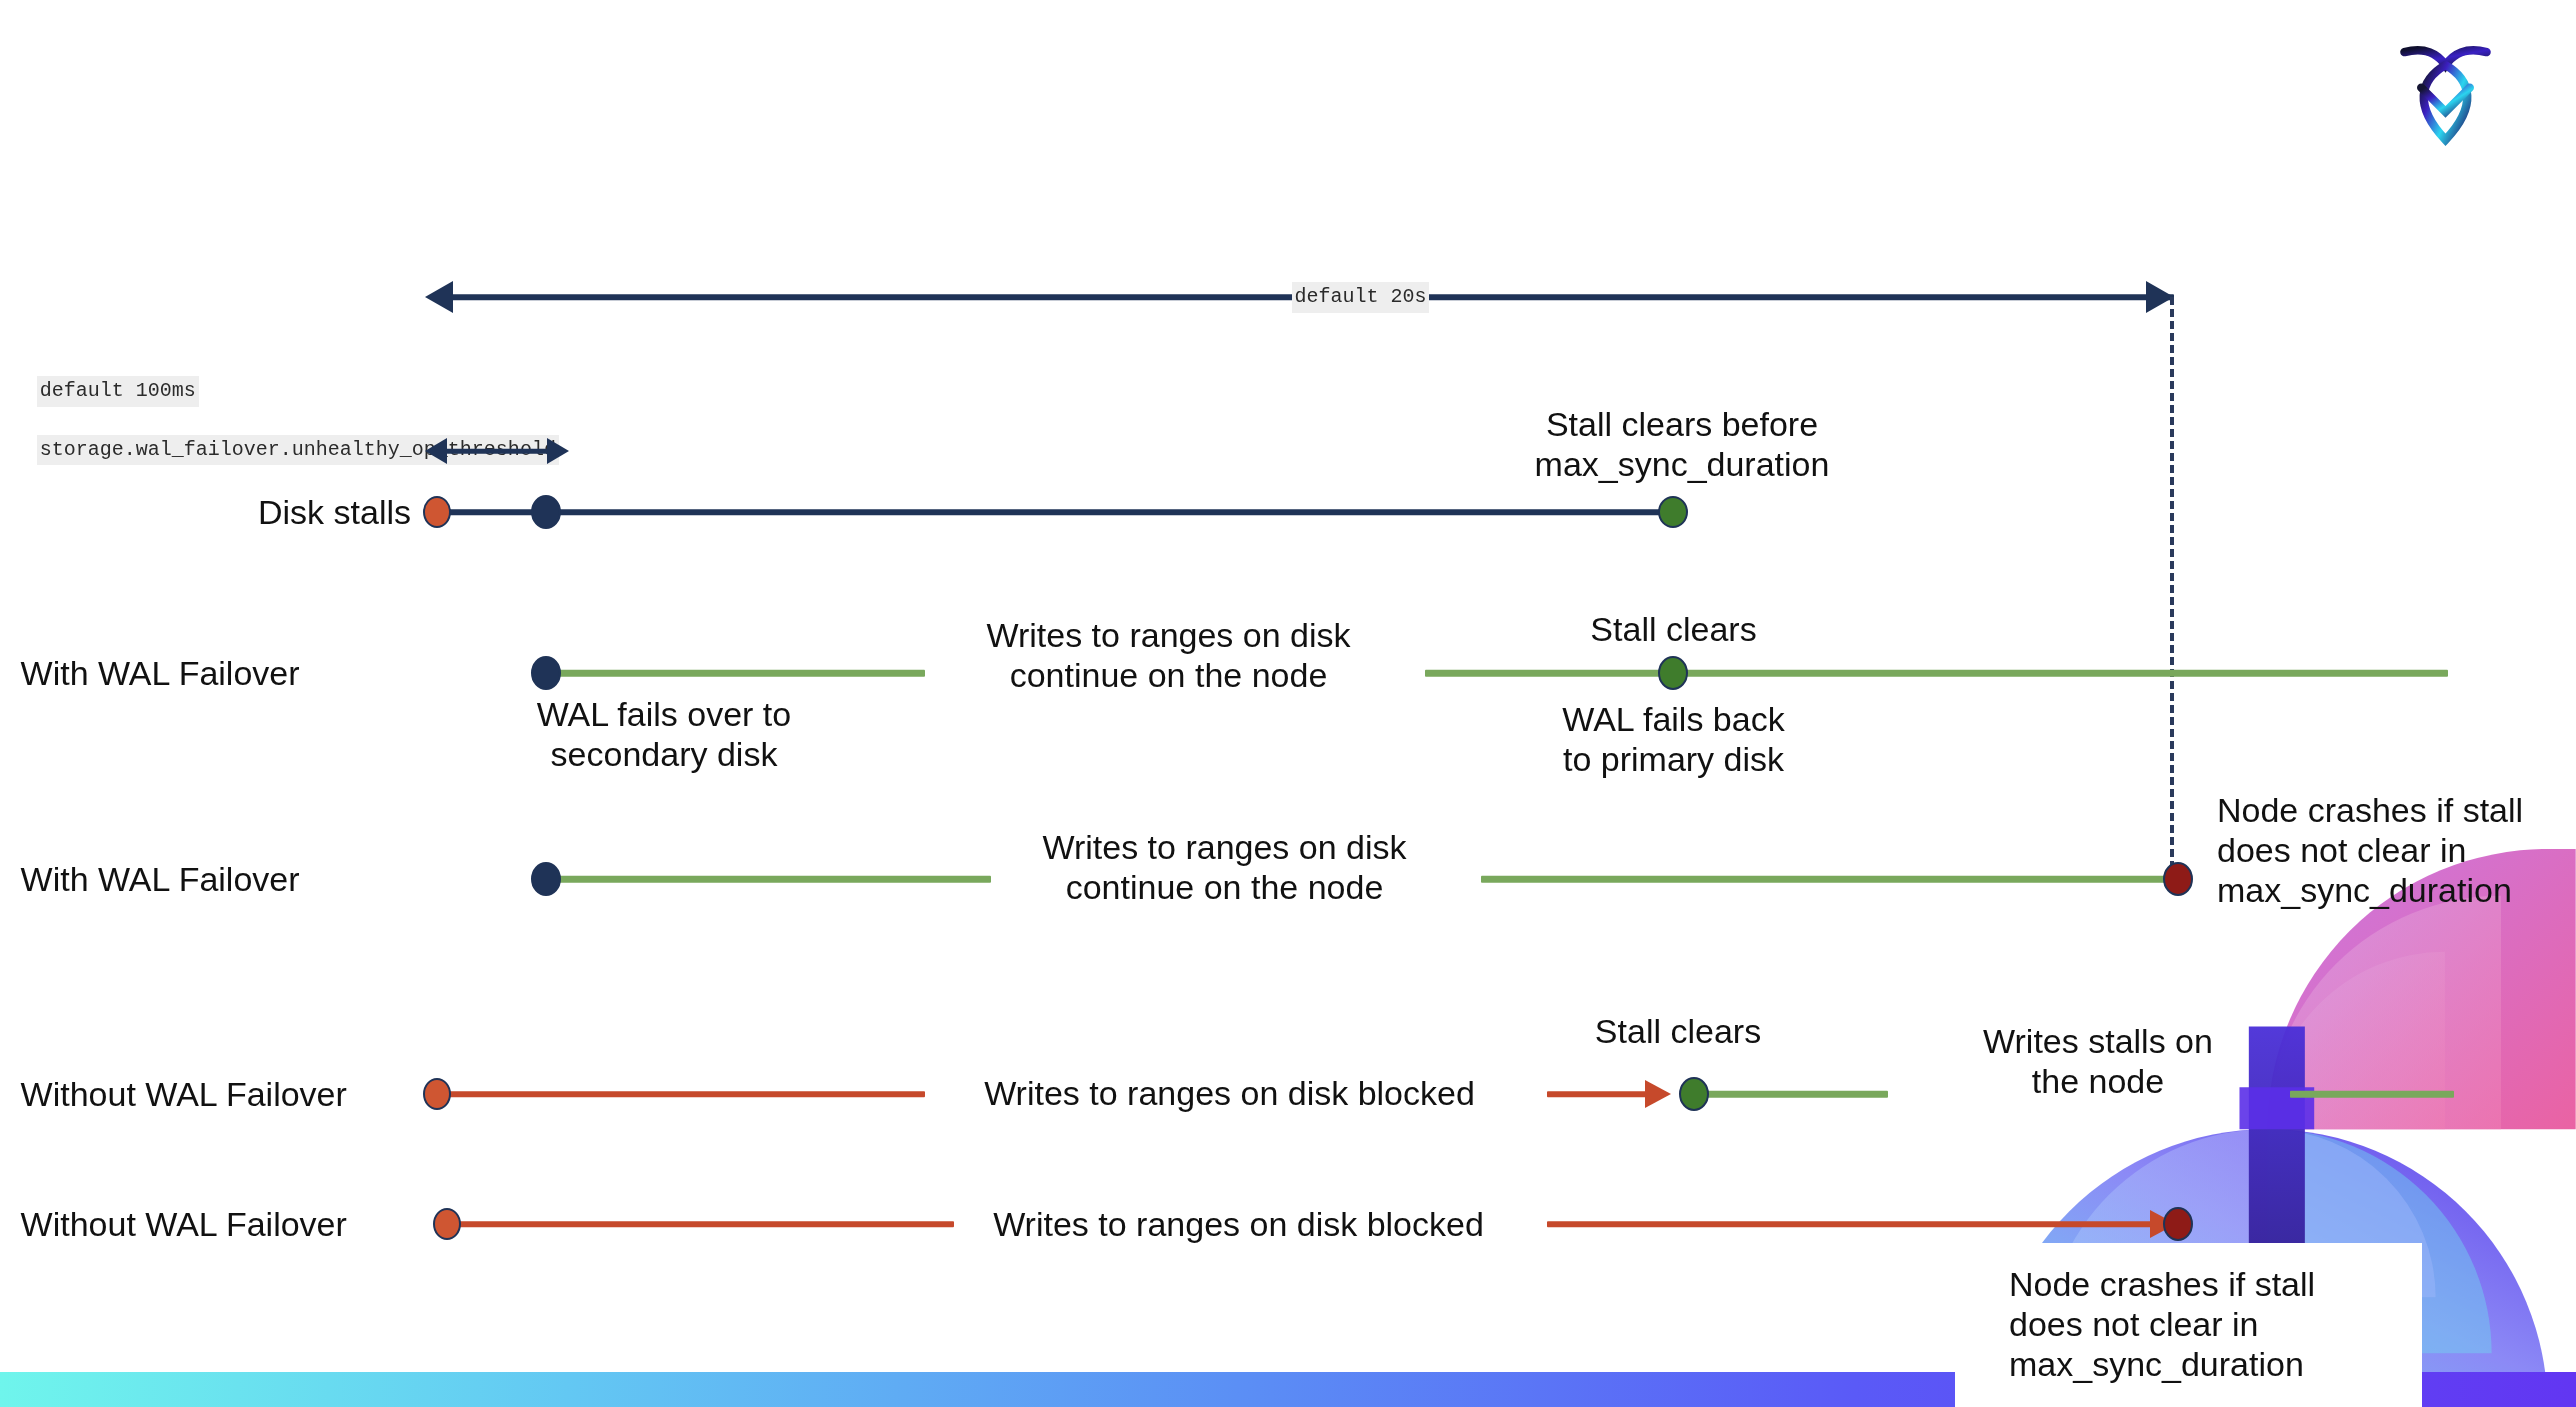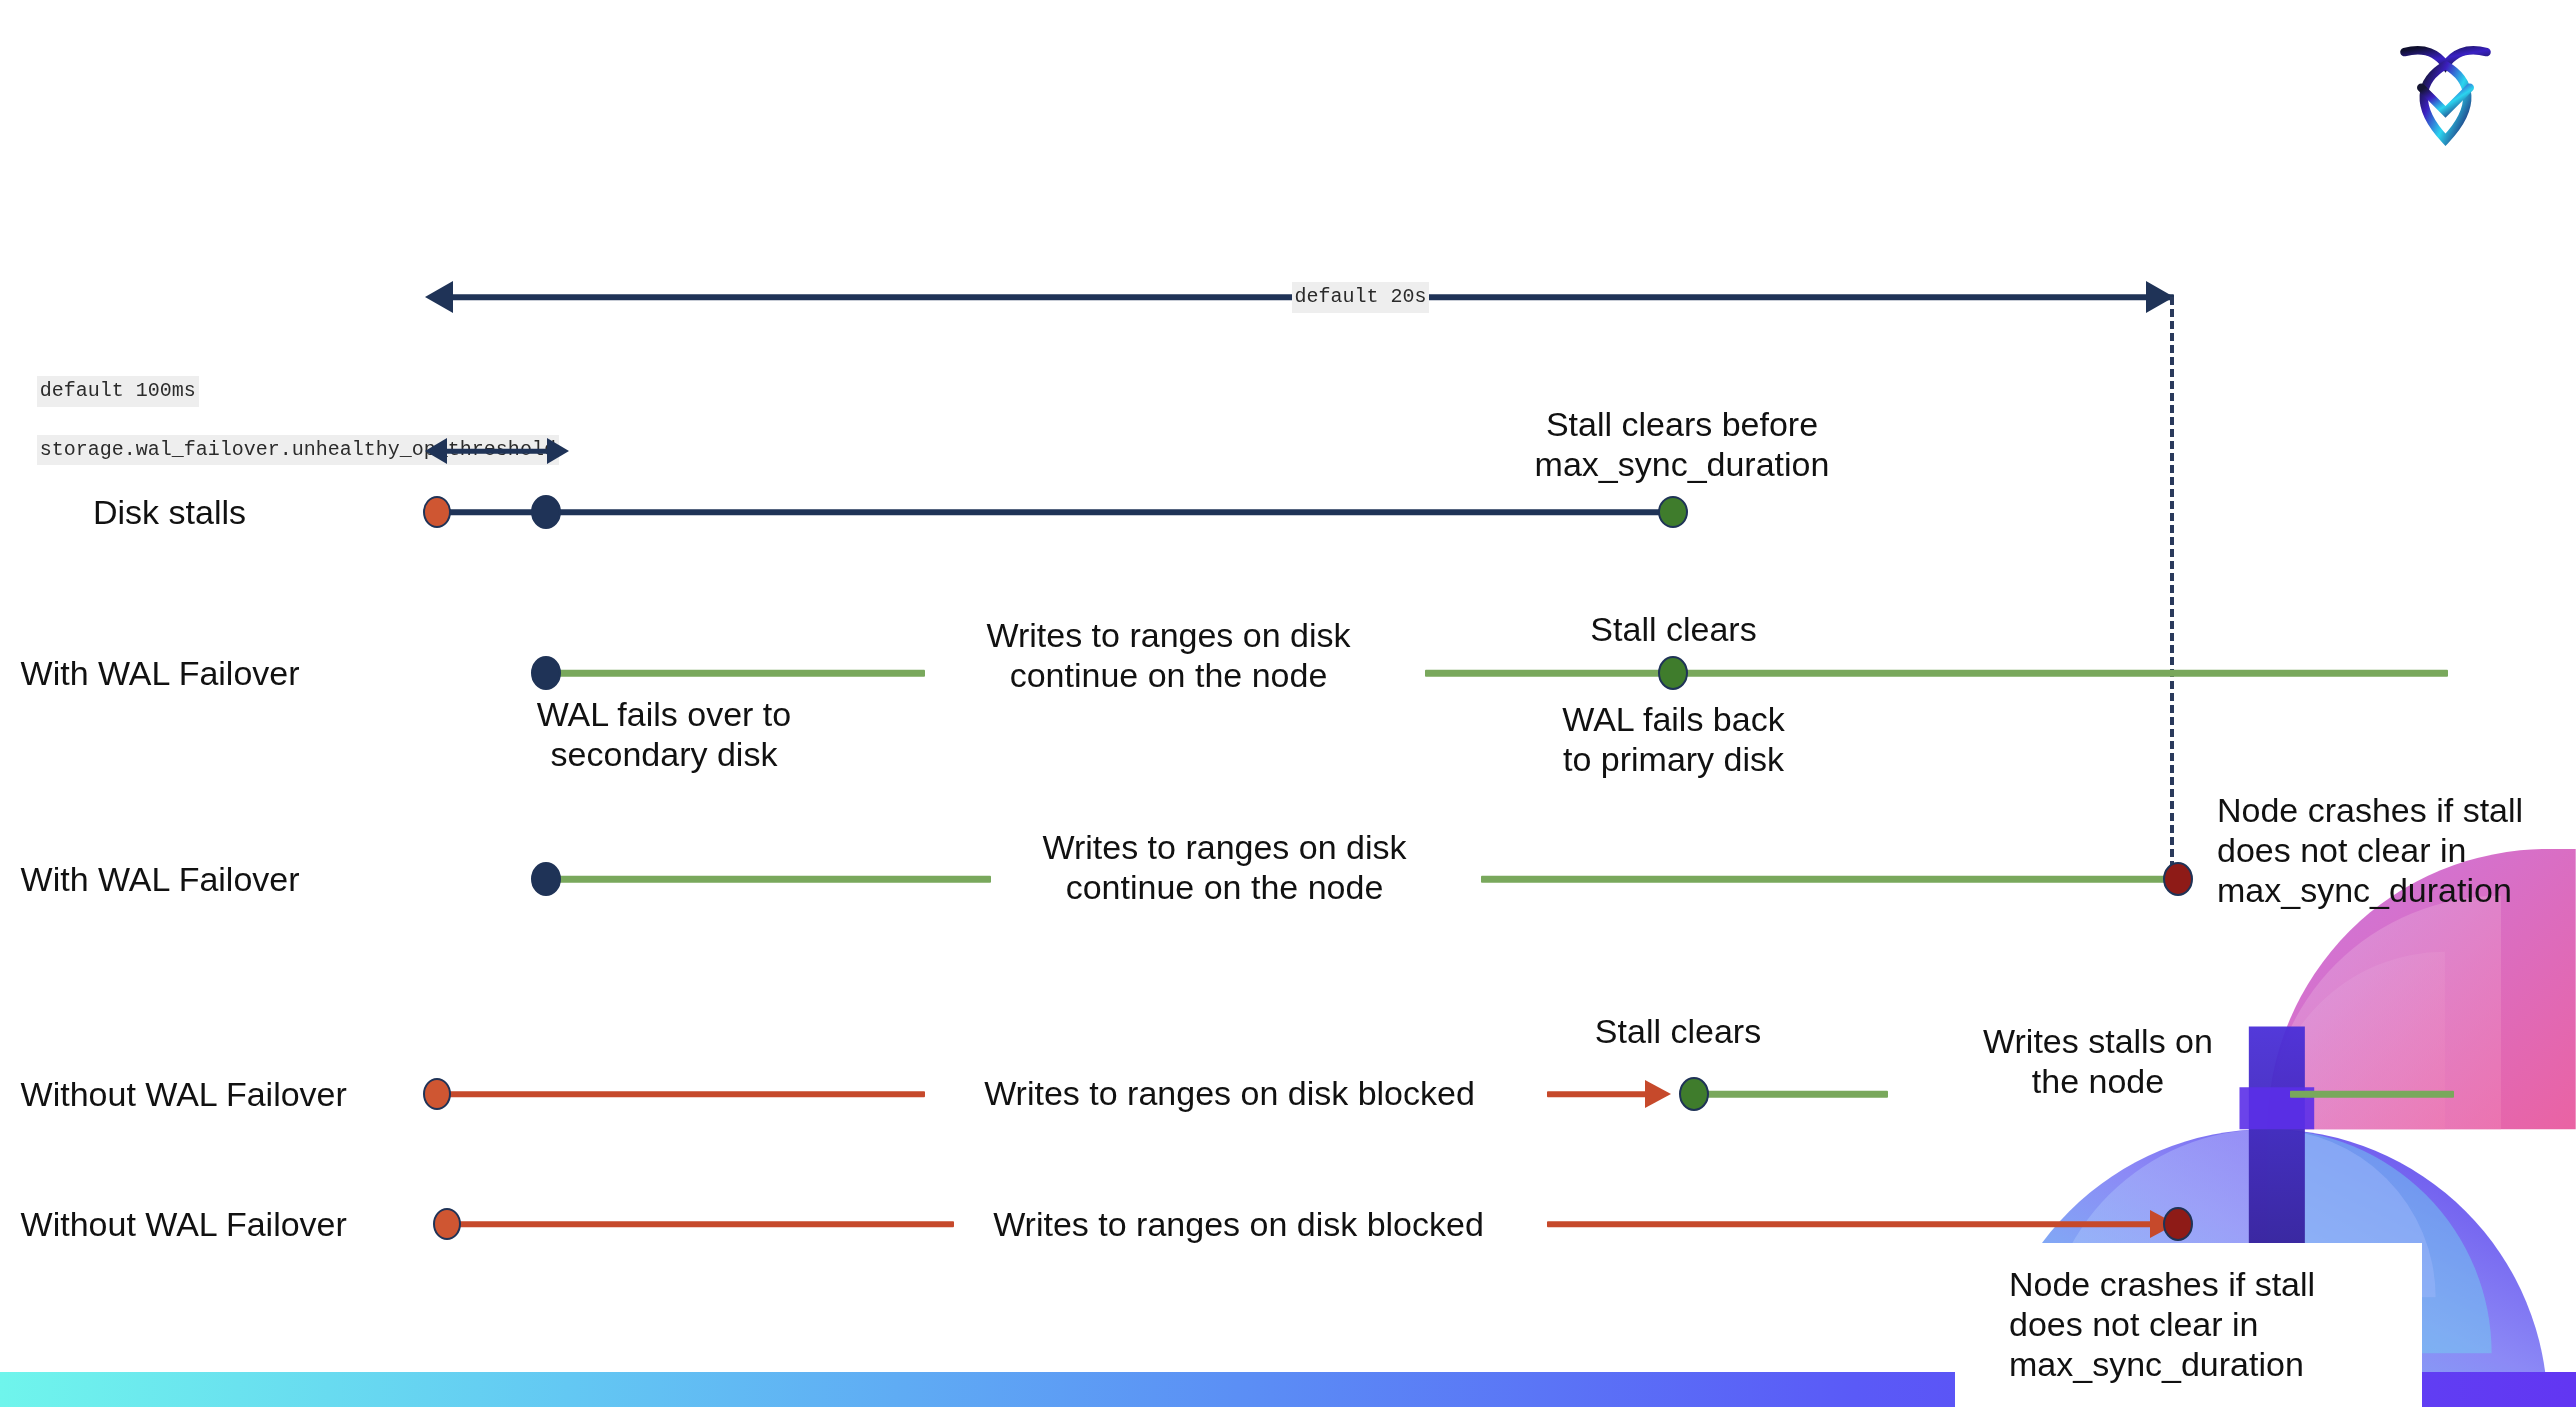--- a/index.html
+++ b/index.html
@@ -58,21 +58,21 @@
   }
 
   
   .row-label {
     position: absolute;
     font-size: 34px;
     color: #111111;
     white-space: nowrap;
     transform: translateY(-50%);
   }
-  .row-label.right { }
+  .row-label.right { text-align: right; }
 
   .note {
     position: absolute;
     font-size: 34px;
     line-height: 1.18;
     color: #111111;
     text-align: center;
     white-space: pre-line;
   }
   .note.left-align { text-align: left; }

